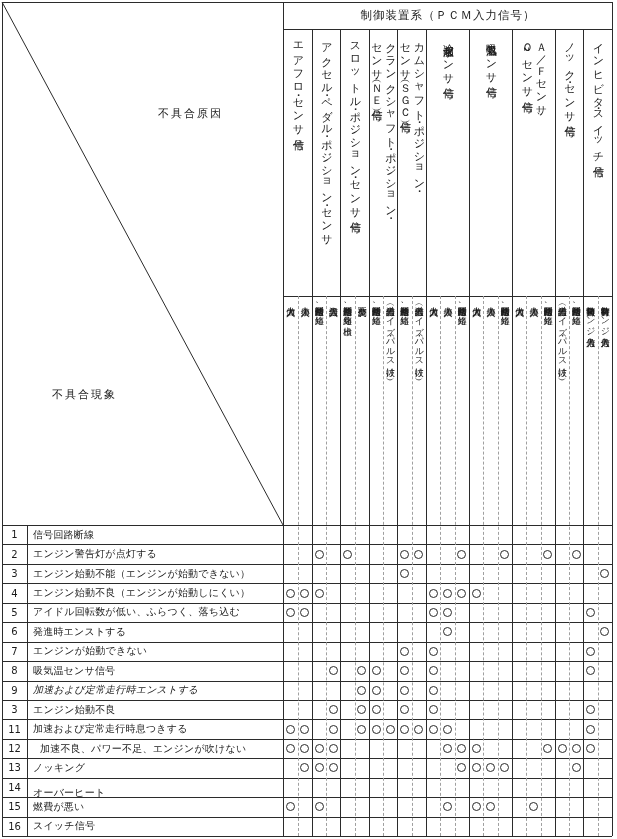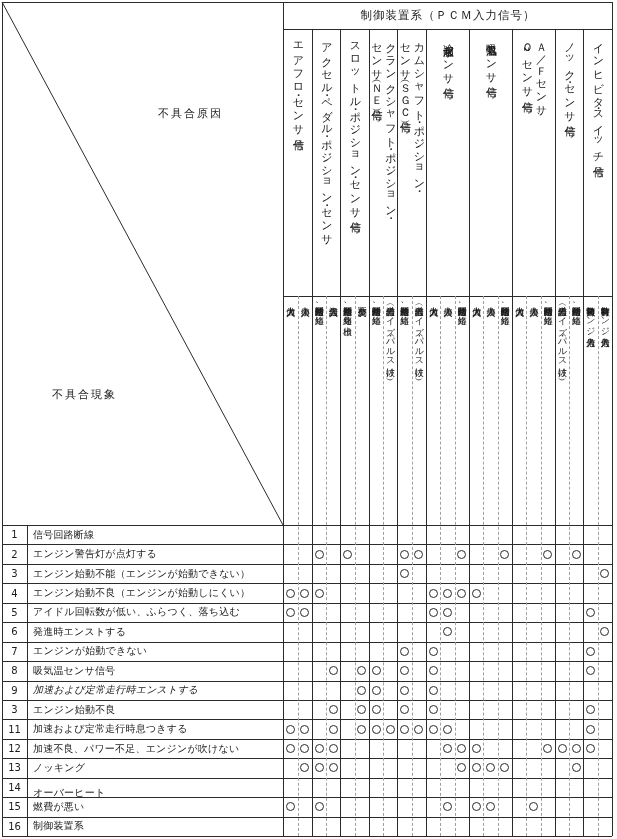--- a/index.html
+++ b/index.html
@@ -231,21 +231,21 @@
       <div class="mark" style="left: 328.5px; top: 724.594px;"></div>
       <div class="mark" style="left: 357.25px; top: 724.594px;"></div>
       <div class="mark" style="left: 371.5px; top: 724.594px;"></div>
       <div class="mark" style="left: 385.5px; top: 724.594px;"></div>
       <div class="mark" style="left: 399.75px; top: 724.594px;"></div>
       <div class="mark" style="left: 414.25px; top: 724.594px;"></div>
       <div class="mark" style="left: 428.667px; top: 724.594px;"></div>
       <div class="mark" style="left: 443px; top: 724.594px;"></div>
       <div class="mark" style="left: 585.75px; top: 724.594px;"></div>
       <div class="cell rnum" style="left: 2px; top: 738.812px; width: 25px; height: 19.4375px;">12</div>
-      <div class="cell rlabel" style="left: 27px; top: 738.812px; width: 256px; height: 19.4375px;">加速不良、パワー不足、エンジンが吹けない</div>
+      <div class="cell rlabel" style="left: 34px; top: 738.812px; width: 256px; height: 19.4375px;">加速不良、パワー不足、エンジンが吹けない</div>
       <div class="mark" style="left: 285.75px; top: 744.031px;"></div>
       <div class="mark" style="left: 300.25px; top: 744.031px;"></div>
       <div class="mark" style="left: 314.5px; top: 744.031px;"></div>
       <div class="mark" style="left: 328.5px; top: 744.031px;"></div>
       <div class="mark" style="left: 443px; top: 744.031px;"></div>
       <div class="mark" style="left: 457.333px; top: 744.031px;"></div>
       <div class="mark" style="left: 471.667px; top: 744.031px;"></div>
       <div class="mark" style="left: 543.333px; top: 744.031px;"></div>
       <div class="mark" style="left: 557.5px; top: 744.031px;"></div>
       <div class="mark" style="left: 571.5px; top: 744.031px;"></div>
@@ -264,21 +264,21 @@
       <div class="cell rlabel" style="left: 27px; top: 783px; width: 256px; height: 19.4375px;">オーバーヒート</div>
       <div class="cell rnum" style="left: 2px; top: 797.125px; width: 25px; height: 19.4375px;">15</div>
       <div class="cell rlabel" style="left: 27px; top: 797.125px; width: 256px; height: 19.4375px;">燃費が悪い</div>
       <div class="mark" style="left: 285.75px; top: 802.344px;"></div>
       <div class="mark" style="left: 314.5px; top: 802.344px;"></div>
       <div class="mark" style="left: 443px; top: 802.344px;"></div>
       <div class="mark" style="left: 471.667px; top: 802.344px;"></div>
       <div class="mark" style="left: 486px; top: 802.344px;"></div>
       <div class="mark" style="left: 529px; top: 802.344px;"></div>
       <div class="cell rnum" style="left: 2px; top: 816.562px; width: 25px; height: 19.4375px;">16</div>
-      <div class="cell rlabel" style="left: 27px; top: 816.562px; width: 256px; height: 19.4375px;">制御装置系</div>
+      <div class="cell rlabel" style="left: 27px; top: 816.562px; width: 256px; height: 19.4375px;">スイッチ信号</div>
       <div class="hline" style="top: 2px; left: 2px; width: 610px;"></div>
       <div class="hline" style="top: 29px; left: 283px; width: 329px;"></div>
       <div class="hline" style="top: 296px; left: 283px; width: 329px;"></div>
       <div class="hline" style="top: 525px; left: 2px; width: 610px;"></div>
       <div class="hline" style="top: 544.438px; left: 2px; width: 610px;"></div>
       <div class="hline" style="top: 563.875px; left: 2px; width: 610px;"></div>
       <div class="hline" style="top: 583.312px; left: 2px; width: 610px;"></div>
       <div class="hline" style="top: 602.75px; left: 2px; width: 610px;"></div>
       <div class="hline" style="top: 622.188px; left: 2px; width: 610px;"></div>
       <div class="hline" style="top: 641.625px; left: 2px; width: 610px;"></div>

